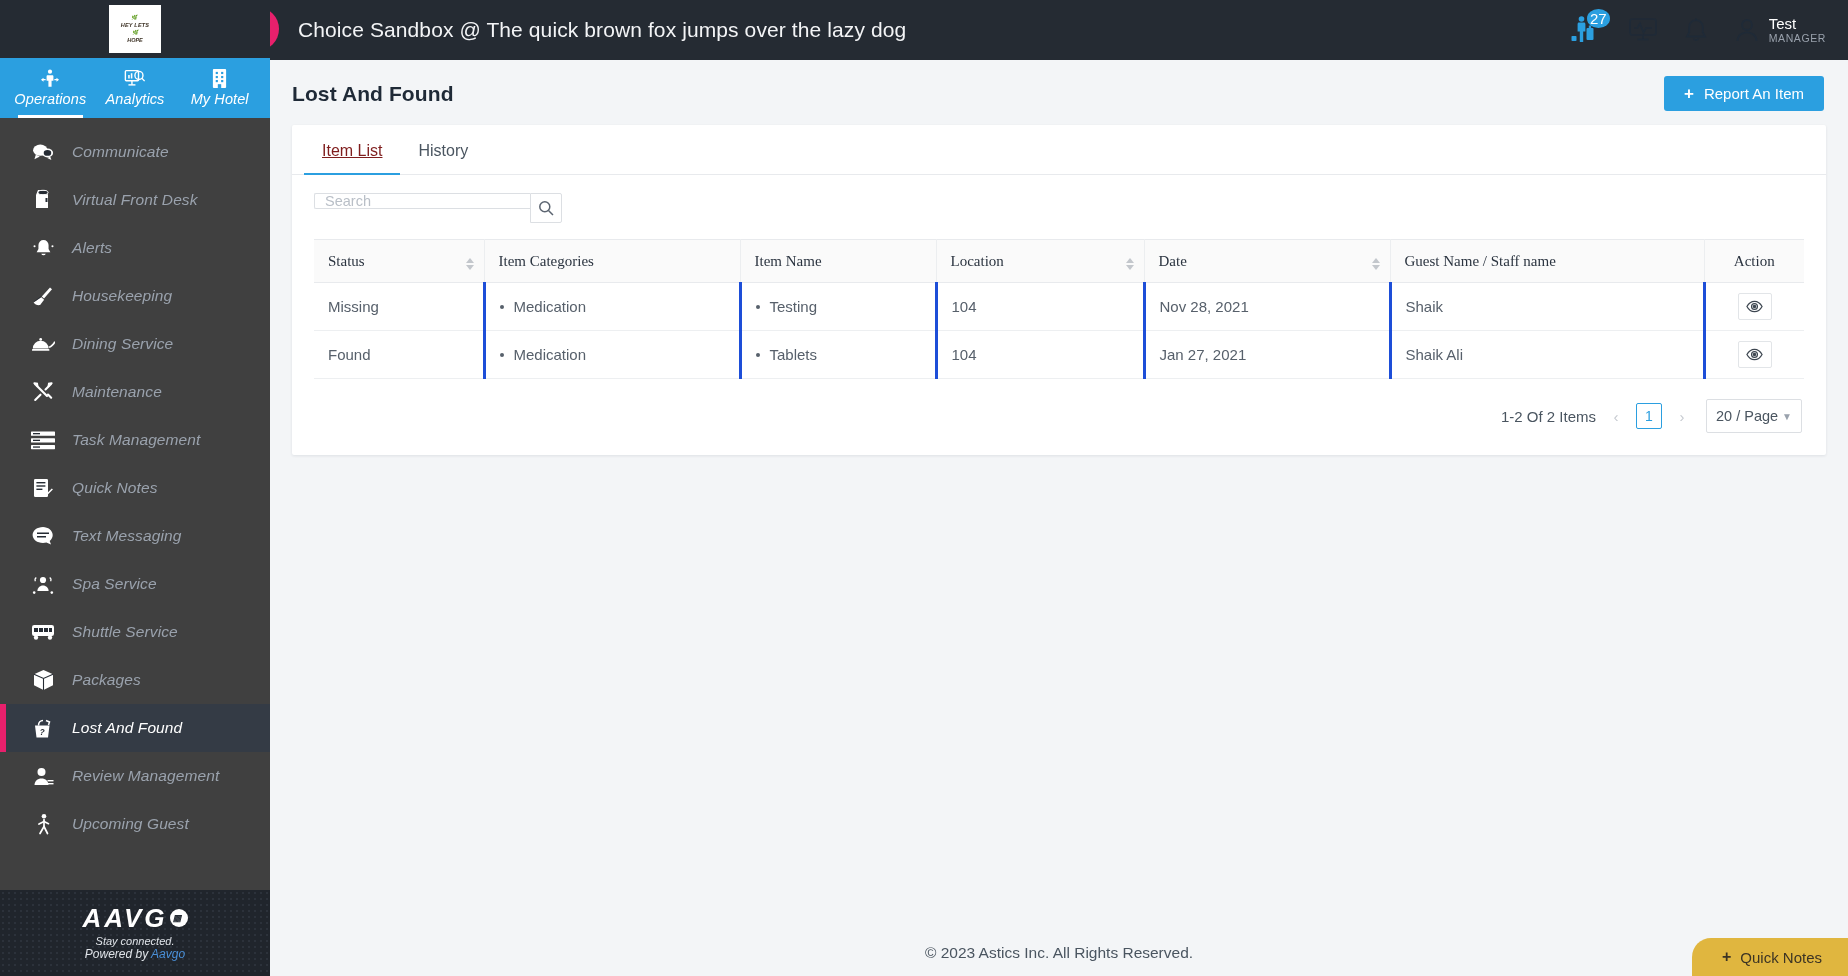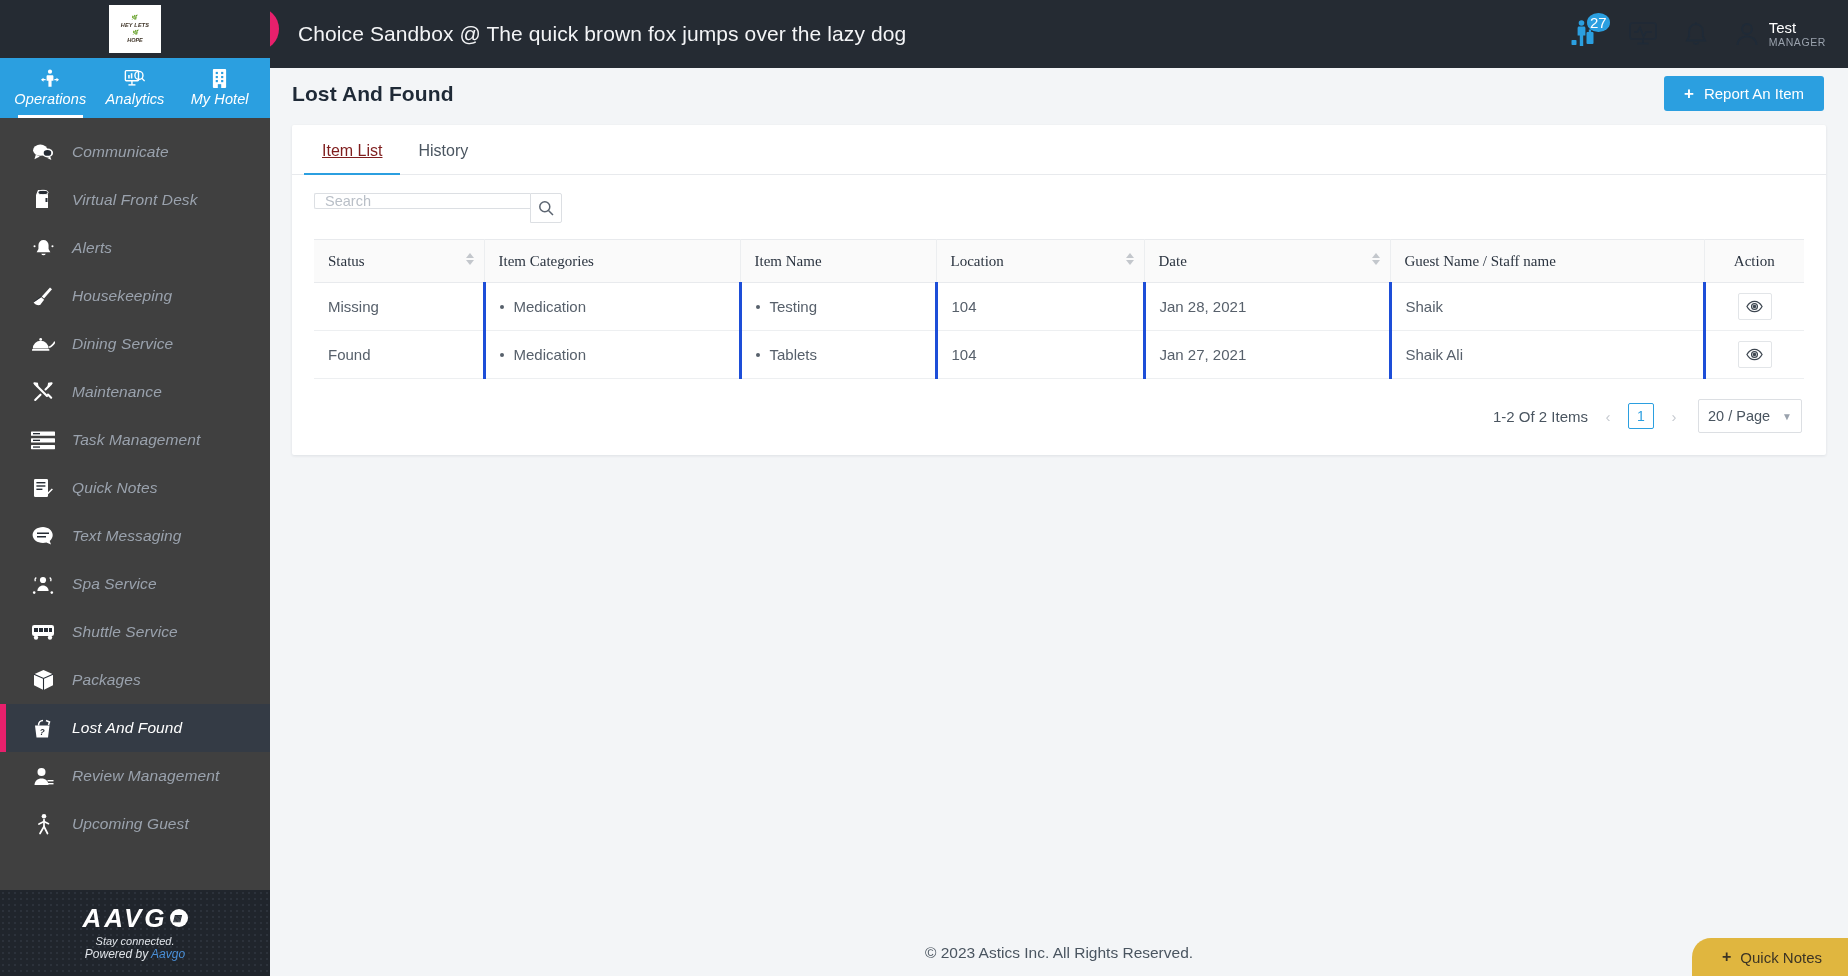--- a/index.html
+++ b/index.html
@@ -108,21 +108,21 @@
     display: inline-flex; align-items: center; justify-content: center;
     font-size: 9px; margin-left: -2px;
   }
   .sf-line1 { color: #dfe3e8; font-size: 11px; margin-top: 4px; }
   .sf-line2 { color: #dfe3e8; font-size: 12px; }
   .sf-line2 a { color: #4a90d9; text-decoration: none; }
 
   
   #header {
     position: absolute; left: 270px; top: 0;
-    width: 1578px; height: 68px;
+    width: 1578px; height: 60px;
     background: #252b33;
     display: flex; align-items: center;
     z-index: 4;
   }
   #hamburger {
     position: absolute; left: -35px; top: 7px;
     width: 44px; height: 44px; border-radius: 50%;
     background: #e8206c;
     display: flex; align-items: center; justify-content: center;
     cursor: pointer;
@@ -241,21 +241,21 @@
     text-align: left;
     font-family: "Liberation Serif", serif;
     font-weight: normal;
     font-size: 15px;
     color: #2b3440;
     padding: 12px 10px 12px 14px;
     height: 43px;
     white-space: nowrap;
   }
   thead th:last-child { border-right: none; text-align: center; padding-right: 14px; }
-  .th-inner { display: flex; align-items: flex-start; justify-content: space-between; }
+  .th-inner { display: flex; align-items: flex-end; justify-content: space-between; }
   .sorter { display: inline-flex; flex-direction: column; gap: 2px; margin-left: 12px; }
   .sorter i {
     width: 0; height: 0; display: block;
     border-left: 4px solid transparent;
     border-right: 4px solid transparent;
   }
   .sorter i.up { border-bottom: 5px solid #c3c7cc; }
   .sorter i.dn { border-top: 5px solid #c3c7cc; }
 
   tbody td {
@@ -300,21 +300,21 @@
     color: #2b9fe0;
     border-radius: 2px;
     display: flex; align-items: center; justify-content: center;
     font-size: 14px; cursor: pointer;
   }
   .pg-size {
     height: 30px;
     border: 1px solid #dcdfe3;
     border-radius: 2px;
     padding: 16px 9px;
-    display: flex; align-items: center; gap: 12px;
+    display: flex; align-items: center; gap: 4px;
     font-size: 14.5px; color: #4a5560;
     cursor: pointer;
     margin-left: 4px;
   }
   .caret-dn { color: #9aa2ad; font-size: 10px; }
 
   #footer {
     position: absolute; bottom: 0; left: 0;
     width: 1578px; height: 46px;
     display: flex; align-items: center; justify-content: center;
@@ -755,21 +755,21 @@
               <span>Medication</span>
             </span>
           </td>
           <td>
             <span class="bullet-cell">
               <span class="dot"></span>
               <span>Testing</span>
             </span>
           </td>
           <td>104</td>
-          <td>Jan 28, 2021</td>
+          <td>Nov 28, 2021</td>
           <td>Shaik</td>
           <td>
             <span class="eye-btn">
               <span>
                 <svg width="17" height="13" viewBox="0 0 18 13" fill="none" stroke="#3d4650" stroke-width="1.3">
                   <path d="M1 6.5C3 2.8 5.8 1 9 1s6 1.8 8 5.5c-2 3.7-4.8 5.5-8 5.5S3 10.2 1 6.5z"></path>
                   <circle cx="9" cy="6.5" r="3.1"></circle>
                     <circle cx="9" cy="6.5" r="1.2" fill="#3d4650"></circle>
                 </svg>
               </span>

